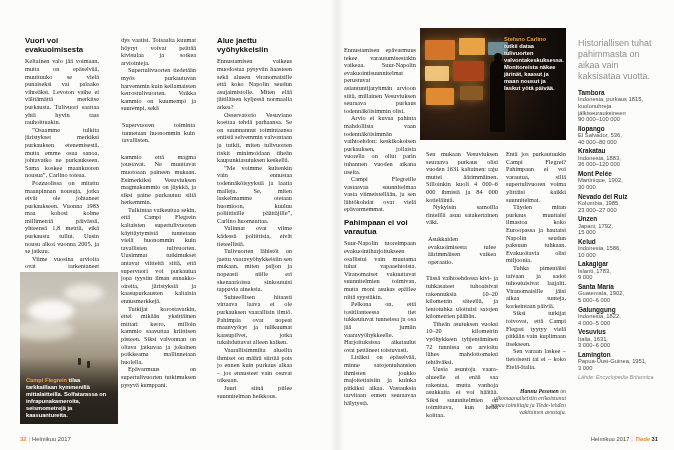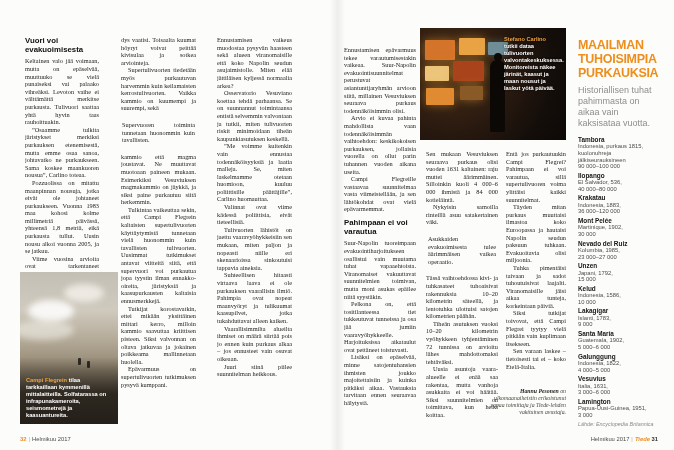--- a/index.html
+++ b/index.html
@@ -93,20 +93,21 @@
     <p class="q q-orange">Supervuoren toiminta tunnetaan huonommin kuin tavallisten.</p>
     <div>
       <p>kammio että magma joustavat. Ne muuttavat muotoaan paineen mukaan. Esimerkiksi Vesuviuksen magmakammio on jäykkä, ja siksi paine purkautuu siitä herkemmin.</p>
       <p>Tulkintaa vaikeuttaa sekin, että Campi Flegrein kaltaisten supertulivuorten käyttäytymistä tunnetaan vielä huonommin kuin tavallisten tulivuorten. Uusimmat tutkimukset antavat viitteitä siitä, että supervuori voi purkautua jopa tyystin ilman ennakko-oireita, järistyksiä ja kaasupurkausten kaltaisia ennusmerkkejä.</p>
       <p>Tutkijat korostavatkin, ettei mikään yksittäinen mittari kerro, milloin kammio saavuttaa kriittisen pisteen. Siksi valvonnan on oltava jatkuvaa ja jokainen poikkeama mallinnetaan huolella.</p>
       <p>Epävarmuus on supertulivuorten tutkimuksen pysyvä kumppani.</p>
     </div>
   </section>
 
   <section class="col c-l3">
+    <h3 class="colhead">Alue jaettu vyöhykkeisiin</h3>
     <p>Ennustamisen vaikeus muodostaa pysyvän haasteen sekä alueen viranomaisille että koko Napolin seudun asujaimistolle. Miten elää jättiläisen kyljessä normaalia arkea?</p>
     <p>Osservatorio Vesuviano koettaa tehdä parhaansa. Se on suunnannut toimintaansa entistä selvemmin valvontaan ja tutkii, miten tulivuorten riskit minimoidaan tiheän kaupunkiasutuksen keskellä.</p>
     <p>”Me voimme kuitenkin vain ennustaa todennäköisyyksiä ja laatia malleja. Se, miten laskelmamme otetaan huomioon, kuuluu poliittisille päättäjille”, Carlino huomauttaa.</p>
     <p>Valinnat ovat viime kädessä poliittisia, eivät tieteellisiä.</p>
     <p>Tulivuorten lähistöt on jaettu vaaravyöhykkeisiin sen mukaan, miten paljon ja nopeasti niille eri skenaarioissa sinkoutuisi tappavia aineksia.</p>
     <p>Suhteellisen hitaasti virtaava laava ei ole purkauksen vaarallisin ilmiö. Pahimpia ovat nopeat maanvyöryt ja tulikuumat kaasupilvet, jotka tukahduttavat alleen kaiken.</p>
     <p>Vaarallisimmilta alueilta ihmiset on määrä siirtää pois jo ennen kuin purkaus alkaa – jos ennusteet vain osuvat oikeaan.</p>
     <p>Juuri siinä piilee suunnitelman heikkous.</p>
   </section>
 
@@ -164,21 +165,20 @@
     <p>Tuhka pimentäisi taivaan ja sadot tuhoutuisivat laajalti. Viranomaisille jäisi aikaa tunteja, korkeintaan päiviä.</p>
     <p>Siksi tutkijat toivovat, että Campi Flegrei tyytyy vielä pitkään vain kuplimaan itsekseen.</p>
     <p>Sen varaan laskee – tietoisesti tai ei – koko Etelä-Italia.</p>
   </section>
 
   <div class="credit">
     <span class="name">Hannu Pesonen</span><span> on ulkomaanaiheisiin erikoistunut vapaa toimittaja ja Tiede-lehden vakituinen avustaja.</span>
   </div>
 
   <aside class="sidebar">
-    <h2 class="sb-title">MAAILMAN TUHOISIMPIA PURKAUKSIA</h2>
     <p class="sb-intro">Historiallisen tuhat pahimmasta on aikaa vain kaksisataa vuotta.</p>
 
     <div class="volcano">
       <div class="v-name">Tambora</div>
       <div class="v-info">Indonesia, purkaus 1815, kuolonuhreja jälkiseurauksineen</div>
       <div class="v-toll">90 000–100 000</div>
     </div>
     <div class="volcano">
       <div class="v-name">Ilopango</div>
       <div class="v-info">El Salvador, 536,</div>

